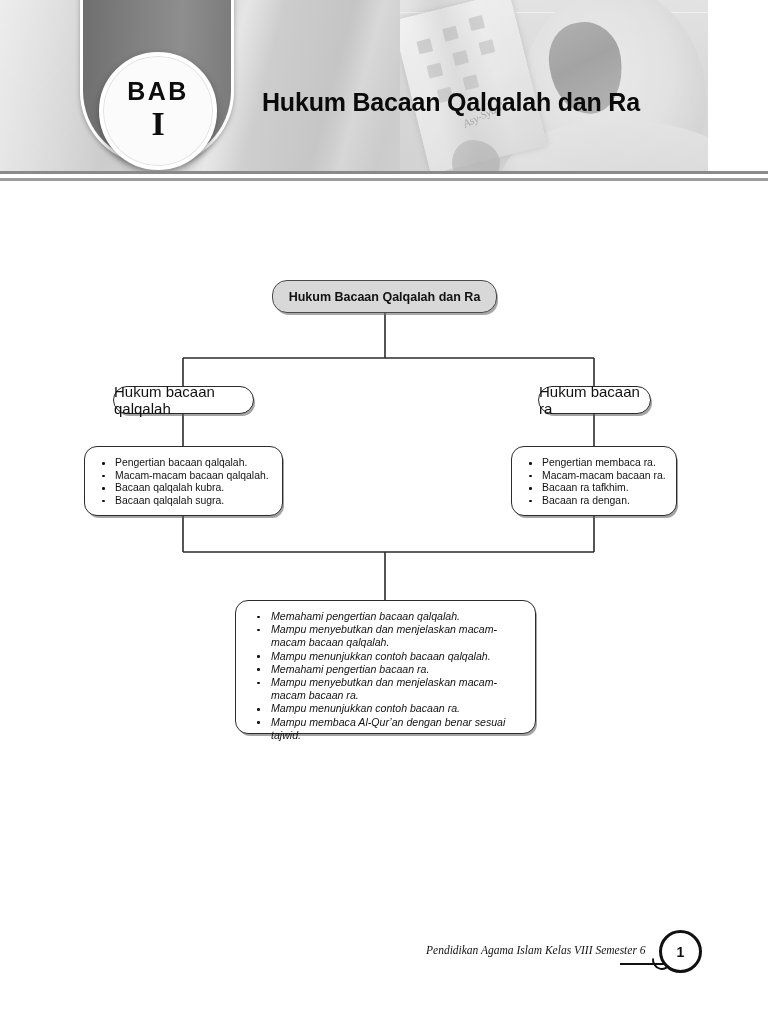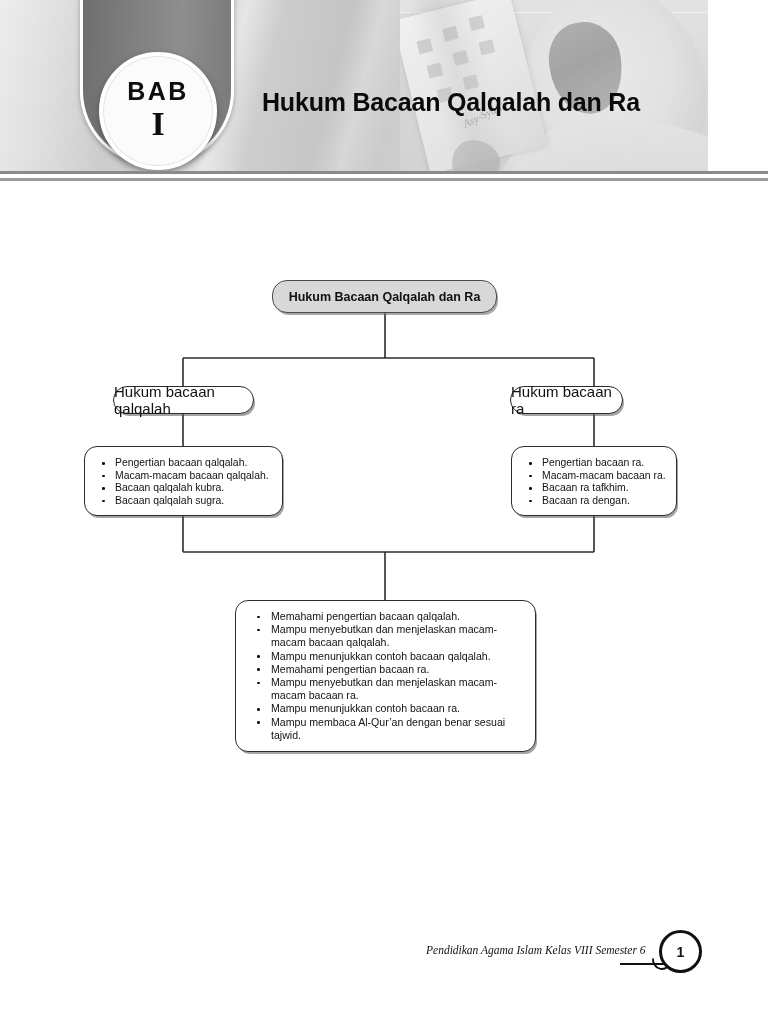--- a/index.html
+++ b/index.html
@@ -158,27 +158,27 @@
     display:flex;align-items:center;justify-content:center;
     box-shadow:2px 3px 0 -1px rgba(110,110,110,.6);
   }
   .node.root .label{font-size:12.5px;font-weight:bold;color:#111;}
 
   .node.branch{
     height:28px;border-radius:14px;
     display:flex;align-items:center;justify-content:center;
   }
   .node.branch.left{left:113px;top:386px;width:141px;}
-  .node.branch.right{left:510px;top:386px;width:113px;}
+  .node.branch.right{left:538px;top:386px;width:113px;}
   .node.branch .label{font-size:15px;color:#111;}
 
   .node.list{padding:10px 0 18px 0;}
   .node.list.left{left:84px;top:446px;width:199px;height:70px;}
   .node.list.right{left:511px;top:446px;width:166px;height:70px;}
-  .node.list.bottom{left:235px;top:600px;width:301px;height:152px;padding:9px 0;}
+  .node.list.bottom{left:235px;top:600px;width:301px;height:134px;padding:9px 0;font-style:italic;}
 
   ul.bullets{margin:0;padding:0;list-style:none;}
   ul.bullets li{
     position:relative;
     font-size:10.4px;color:#111;line-height:12.6px;
     padding-left:16px;margin:0 10px 0 14px;
   }
   ul.bullets li:before{
     content:"";position:absolute;left:3px;top:5px;
     width:2.6px;height:2.6px;border-radius:50%;background:#111;
@@ -289,21 +289,21 @@
   <ul class="bullets">
     <li>Pengertian  bacaan qalqalah.</li>
     <li>Macam-macam bacaan qalqalah.</li>
     <li>Bacaan qalqalah kubra.</li>
     <li>Bacaan qalqalah sugra.</li>
   </ul>
 </div>
 
 <div class="node list right">
   <ul class="bullets">
-    <li>Pengertian bacaan ra.</li>
+    <li>Pengertian membaca ra.</li>
     <li>Macam-macam bacaan ra.</li>
     <li>Bacaan ra tafkhim.</li>
     <li>Bacaan ra dengan.</li>
   </ul>
 </div>
 
 <div class="node list bottom">
   <ul class="bullets">
     <li>Memahami pengertian bacaan qalqalah.</li>
     <li>Mampu menyebutkan dan menjelaskan macam-macam bacaan qalqalah.</li>

